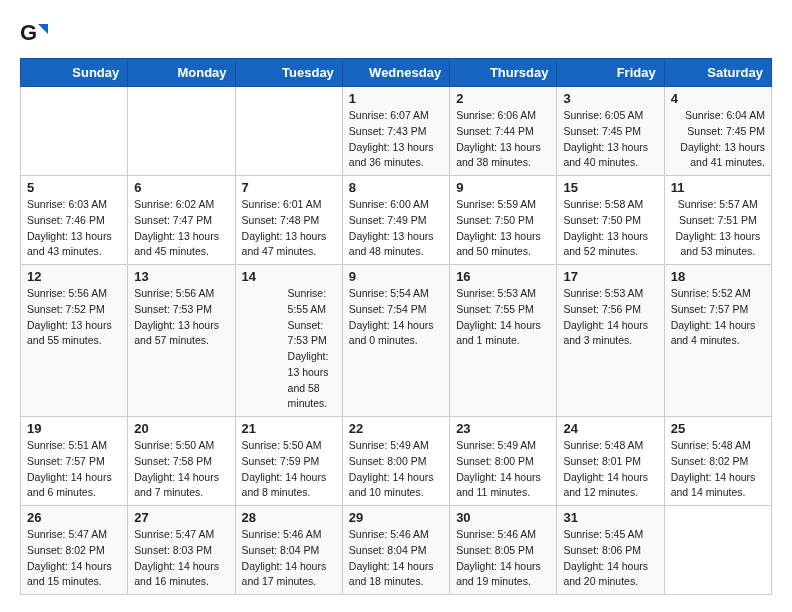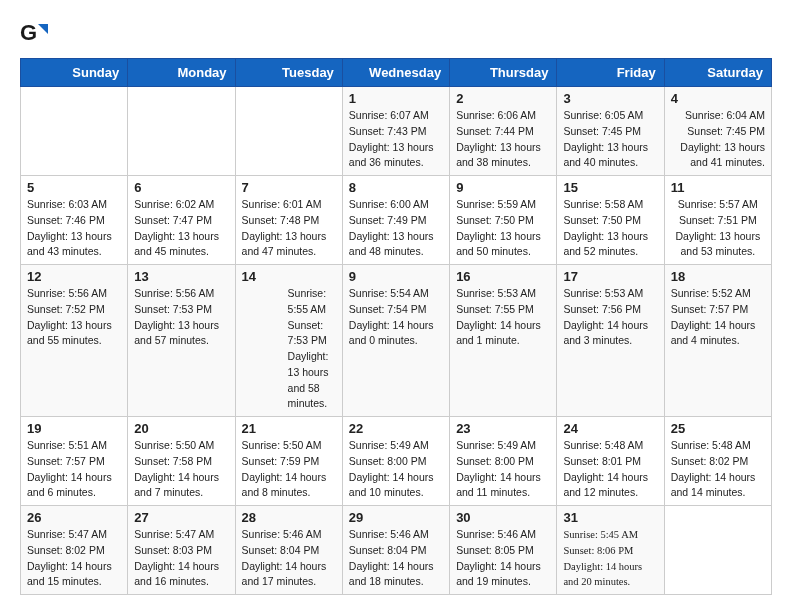--- a/index.html
+++ b/index.html
@@ -339,21 +339,21 @@
         </td>
         <td>
           <div class="day-number">30</div>
           <div class="day-info" style="white-space: pre-line;">Sunrise: 5:46 AM
 Sunset: 8:05 PM
 Daylight: 14 hours
 and 19 minutes.</div>
         </td>
         <td>
           <div class="day-number">31</div>
-          <div class="day-info" style="white-space: pre-line; font-family: Liberation Serif, serif;">Sunrise: 5:45 AM
+          <div class="day-info" style="white-space: pre-line;">Sunrise: 5:45 AM
 Sunset: 8:06 PM
 Daylight: 14 hours
 and 20 minutes.</div>
         </td>
         <td class="empty-cell"></td>
       </tr>
     </tbody>
 </table>
 
 </body></html>

